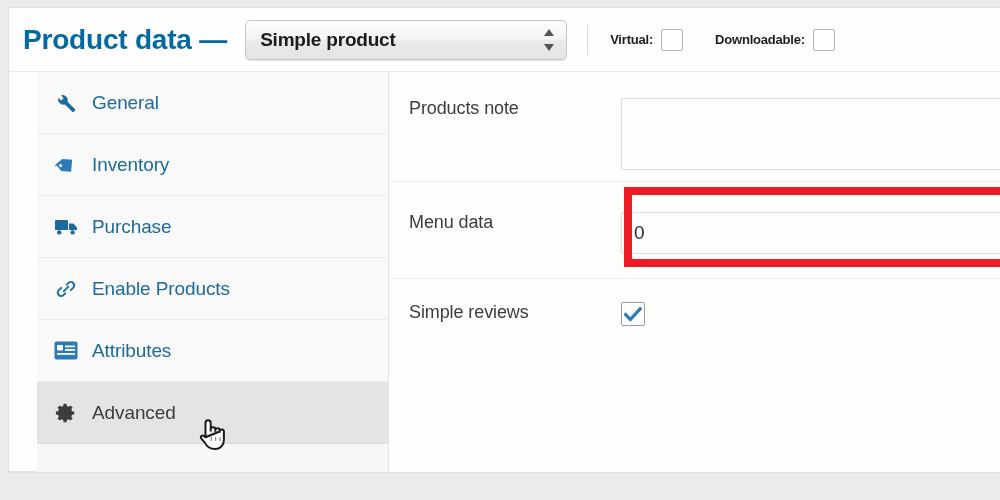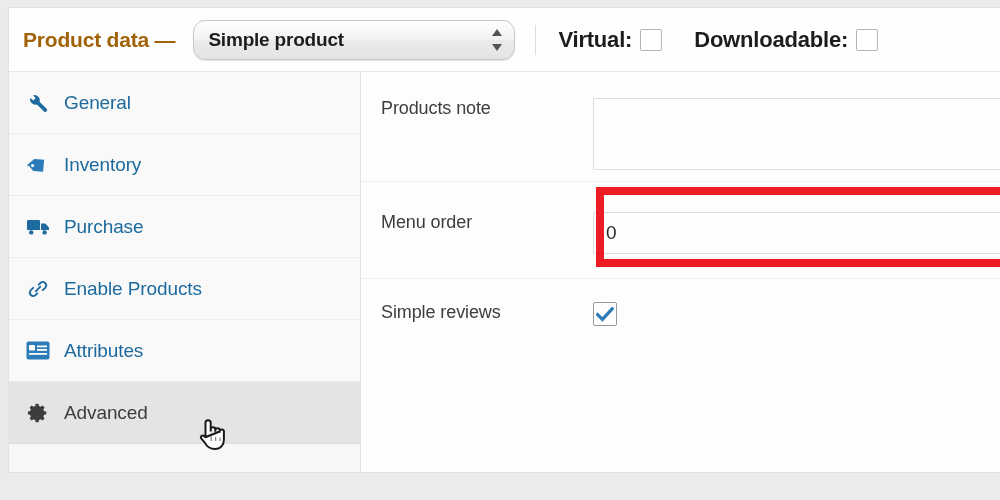--- a/index.html
+++ b/index.html
@@ -33,35 +33,35 @@
     position: relative;
     height: 64px;
     border-bottom: 1px solid #e8e8e8;
     background: #fefefe;
     display: flex;
     align-items: center;
     padding-left: 14px;
   }
 
   #panel-title {
-    font-size: 21px;
+    font-size: 28px;
     font-weight: bold;
-    color: #a16207;
+    color: #0369a1;
     letter-spacing: -0.2px;
     white-space: nowrap;
   }
 
   
   #product-type-select {
     position: relative;
     margin-left: 18px;
     width: 322px;
     height: 40px;
     border: 1px solid #c6c6c6;
-    border-radius: 12px;
+    border-radius: 5px;
     background: linear-gradient(180deg, #fefefe 0%, #f3f3f3 48%, #eaeaea 52%, #e4e4e4 100%);
     box-shadow: 0 1px 1px rgba(0,0,0,.10), inset 0 1px 0 #fff;
     display: flex;
     align-items: center;
     padding-left: 14px;
   }
   #product-type-value {
     font-size: 19px;
     font-weight: bold;
     color: #1c1c1c;
@@ -85,21 +85,21 @@
   }
 
   .header-check-group {
     display: flex;
     align-items: center;
     margin-left: 22px;
     white-space: nowrap;
   }
   .header-check-group.second { margin-left: 32px; }
   .header-check-label {
-    font-size: 22px;
+    font-size: 13px;
     font-weight: bold;
     color: #1d1d1d;
     letter-spacing: -0.2px;
   }
   .hdr-checkbox {
     width: 22px;
     height: 22px;
     border: 1px solid #b4b4b4;
     border-radius: 2px;
     background: #fff;
@@ -112,20 +112,21 @@
     display: flex;
     height: 400px;
   }
 
   
   #tabs {
     width: 352px;
     flex: none;
     border-right: 1px solid #e2e2e2;
     background: #f7f7f7;
+    margin-left: 28px;
   }
 
   .tab {
     display: flex;
     align-items: center;
     height: 62px;
     padding-left: 16px;
     border-bottom: 1px solid #ededed;
     background: #f9f9f9;
     cursor: pointer;
@@ -347,21 +348,21 @@
     </div>
 
     <div id="content">
 
       <div class="field-row" id="row-purchase-note">
         <span class="field-label">Products note</span>
         <div class="purchase-note-textarea" title=""></div>
       </div>
 
       <div class="field-row" id="row-menu-order">
-        <span class="field-label">Menu order</span>
+        <span class="field-label">Menu data</span>
         <div class="menu-order-input">0</div>
         <div id="menu-order-highlight"></div>
       </div>
 
       <div class="field-row" id="row-enable-reviews">
         <span class="field-label">Simple reviews</span>
         <span class="reviews-checkbox">
           <svg width="18" height="15" viewBox="0 0 18 15">
             <path d="M1.6 7.6L6.4 12.4 16.2 1.8" fill="none" stroke="#2b7bb9" stroke-width="3.2" stroke-linecap="square"></path>
           </svg>

